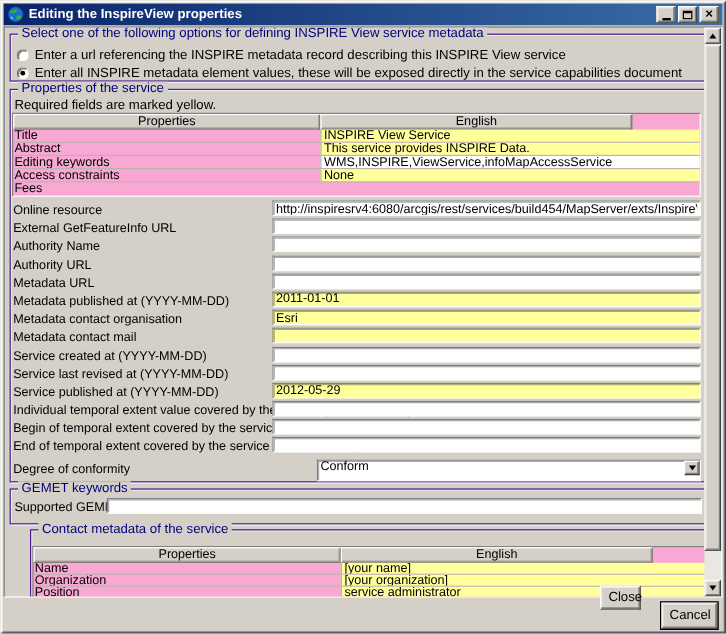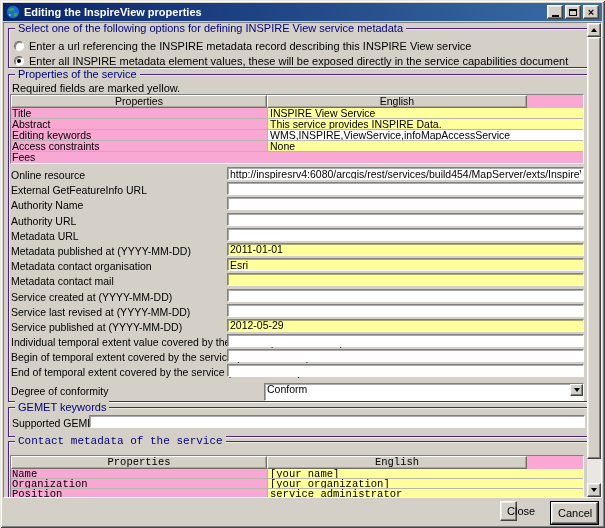--- a/index.html
+++ b/index.html
@@ -31,21 +31,21 @@
   .content{position:absolute;left:1px;top:0;width:583px;height:474px;overflow:hidden;}
 
   
   .groupbox{position:absolute;border:1px solid #4c1d95;
     box-shadow:1px 1px 0 rgba(255,255,255,.85), inset 1px 1px 0 rgba(255,255,255,.6);}
   .legend{position:absolute;top:-7px;left:6px;background:#d4d0c8;padding:0 3px;
     color:#00007b;font-size:11px;white-space:nowrap;}
   .g1{left:3px;top:5px;width:580px;height:40px;}
   .g2{left:3px;top:51px;width:580px;height:328px;}
   .g3{left:3px;top:384px;width:580px;height:30px;}
-  .g4{left:3px;top:418px;width:580px;height:80px;font-family:Liberation Mono, monospace;}
+  .g4{left:20px;top:418px;width:580px;height:80px;}
 
   
   .radiorow{position:absolute;left:5px;display:flex;align-items:center;height:13px;}
   .radio{width:10px;height:10px;border-radius:50%;background:#fff;border:1px solid;
     border-color:#6e6d66 #fff #fff #6e6d66;box-shadow:inset 1px 1px 0 #404040a8;
     margin-right:5px;position:relative;flex:0 0 auto;}
   .radio.sel::after{content:"";position:absolute;left:2px;top:2px;width:4px;height:4px;
     border-radius:50%;background:#000;}
   .rlabel{white-space:nowrap;}
 
@@ -103,21 +103,21 @@
   .sbtn.up{top:0;}
   .sbtn.down{bottom:0;}
   .sthumb{position:absolute;left:0;top:14px;width:14px;height:422px;background:#d4d0c8;
     border:1px solid;border-color:#fff #404040 #404040 #fff;
     box-shadow:inset -1px -1px 0 #808080,inset 1px 1px 0 #e9e7e2;}
 
   
   .btn{position:absolute;background:#d4d0c8;border:1px solid;border-color:#fff #404040 #404040 #fff;
     box-shadow:inset -1px -1px 0 #808080,inset 1px 1px 0 #e9e7e2;
     font-family:"Liberation Sans","DejaVu Sans",sans-serif;font-size:11px;cursor:default;}
-  .btn-close{left:500px;top:501px;width:17px;height:20px;}
+  .btn-close{left:500px;top:488px;width:34px;height:20px;}
   .btn-cancel{left:551px;top:502px;width:47px;height:22px;outline:1px solid #000;}
 </style>
 </head>
 <body>
 
 <div id="window">
 
   <div class="titlebar">
     <span class="app-icon">
       <svg width="14" height="14" viewBox="0 0 14 14">

